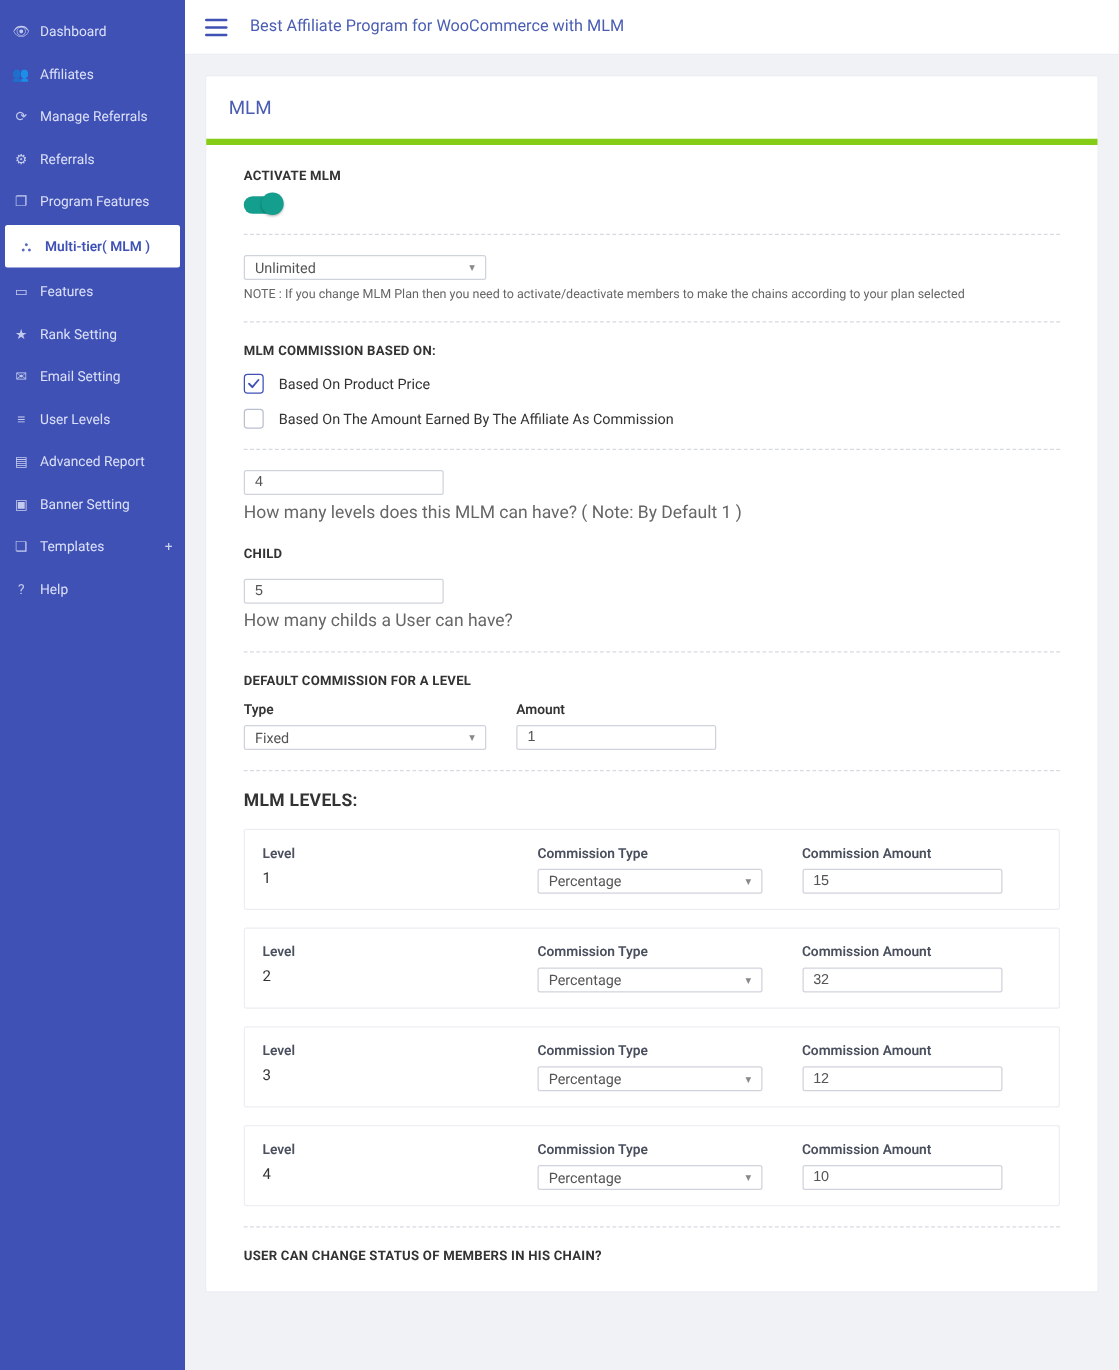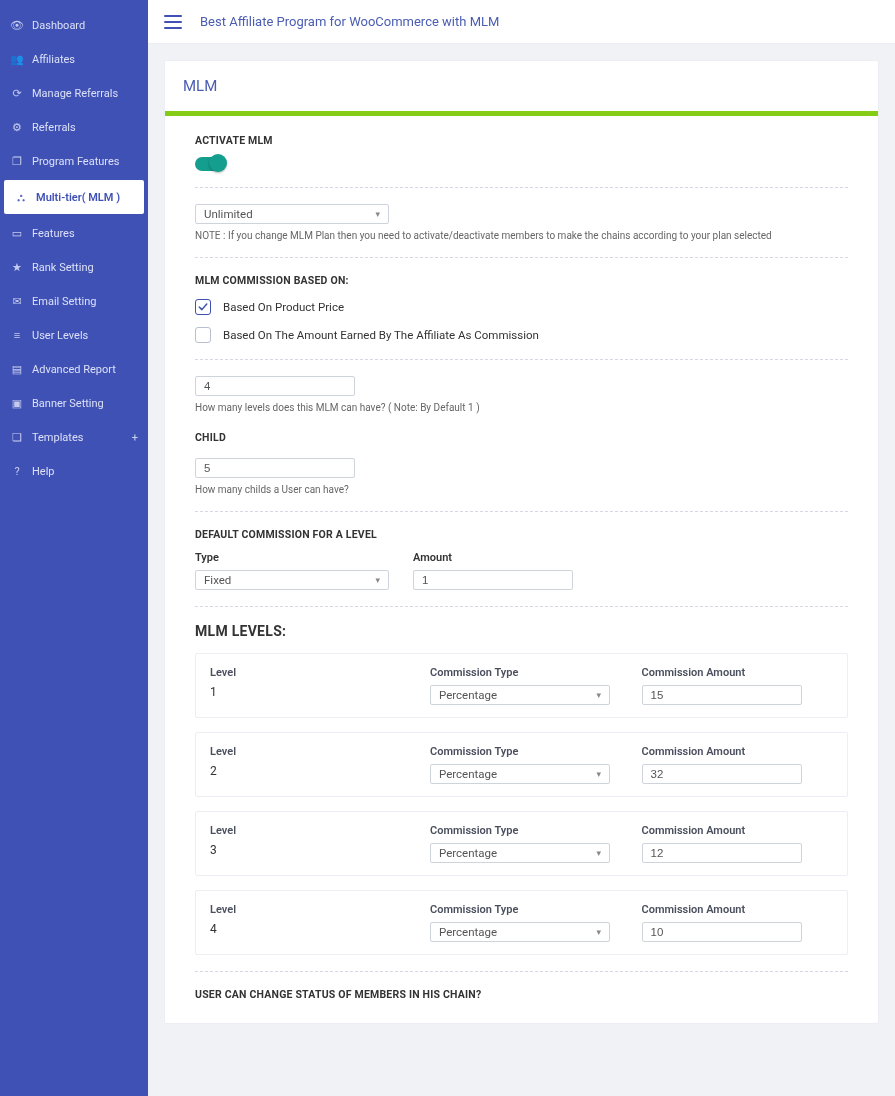--- a/index.html
+++ b/index.html
@@ -87,21 +87,21 @@
   .toggle .knob {
     position:absolute; right:-2px; top:-3px; width:18px; height:18px;
     background:#149e8d; border-radius:50%; box-shadow:0 1px 2px rgba(0,0,0,.3);
   }
   .select, .text-input {
     border:1px solid #cfd3dc; border-radius:2px; background:#fff;
     height:20px; padding: 0 8px; font-size:11.5px; color:#555;
   }
   .select { display:flex; align-items:center; justify-content:space-between; cursor:pointer; }
   .select .caret { font-size:9px; color:#888; }
-  .helper { font-size:10px; color:#666; margin-top:6px; }
+  .helper { font-size:14px; color:#666; margin-top:6px; }
   .note { font-size:10px; color:#666; margin-top:6px; }
   .checkbox-row { display:flex; align-items:center; gap:12px; margin-top:12px; font-size:11.5px; color:#333;}
   .chk { width:16px; height:16px; border:1.5px solid #b9bfcf; border-radius:3px; display:inline-flex; align-items:center; justify-content:center; cursor:pointer; }
   .chk.checked { border-color:#3f51b5; }
   .chk.checked svg { display:block; }
   .chk svg { display:none; width:12px; height:12px; }
   .field { margin-top:14px; }
   .text-input { width:160px; }
   .input-md { width:160px; }
   .two-col { display:flex; gap:24px; margin-top:10px; }

